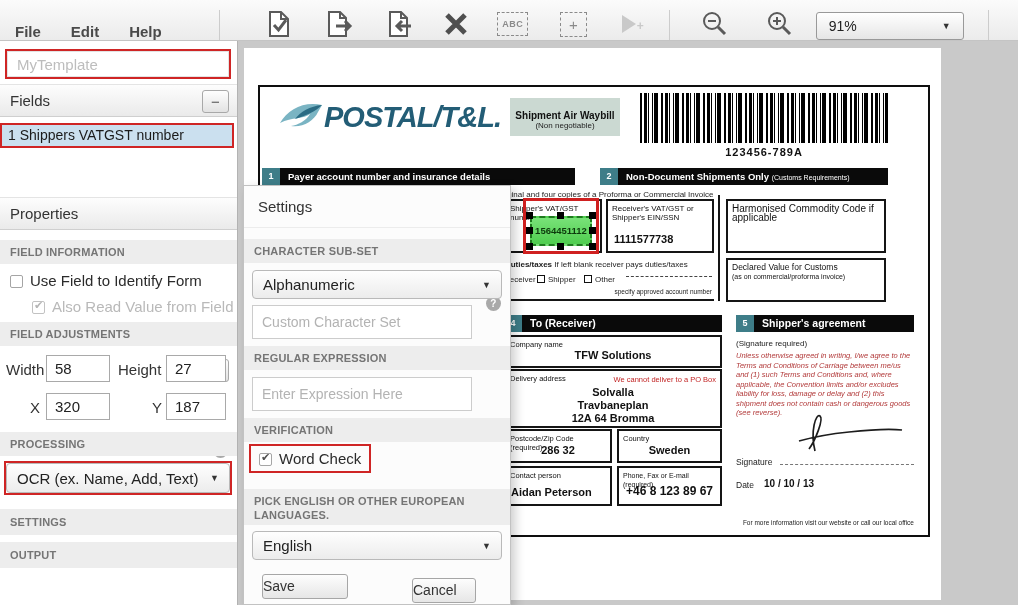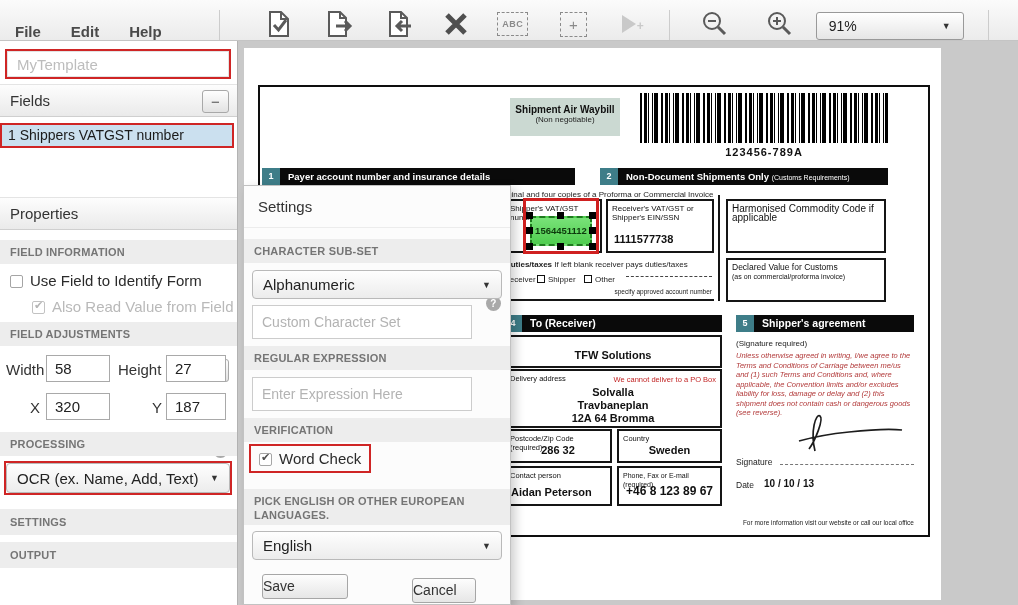--- a/index.html
+++ b/index.html
@@ -41,21 +41,21 @@
   .dd{height:30px;border:1px solid #b9b9b9;border-radius:4px;background:linear-gradient(#fefefe,#ececec);display:flex;align-items:center;justify-content:space-between;padding:0 10px;font-size:15px;color:#222;cursor:pointer}
   .ocrwrap{position:absolute;left:4px;top:420px;width:228px}
   .s26{height:26px;line-height:26px}
 
   
   .page{position:absolute;left:244px;top:48px;width:697px;height:552px;background:#fff;z-index:1}
   .doc{position:absolute;left:14px;top:37px;width:672px;height:452px;border:2px solid #0e0e0e}
   .doc *{position:absolute}
   .logo{left:18px;top:12px;display:flex;align-items:center}
   .logotext{font-size:29px;font-weight:bold;font-style:italic;color:#235d76;letter-spacing:-1px}
-  .wbox{left:250px;top:11px;width:110px;height:38px;background:#cbd9d2;text-align:center;padding-top:6px}
+  .wbox{left:250px;top:11px;width:110px;height:38px;background:#cbd9d2;text-align:center;padding-top:12px}
   .wbox .l1{position:static;font-size:10px;font-weight:bold;color:#111}
   .wbox .l2{position:static;font-size:8px;color:#222}
   .barcode{left:380px;top:6px;width:248px;height:50px;background:repeating-linear-gradient(90deg,#000 0 2px,#fff 2px 4px,#000 4px 7px,#fff 7px 8px,#000 8px 9px,#fff 9px 12px,#000 12px 13px,#fff 13px 14px,#000 14px 18px,#fff 18px 21px)}
   .bcnum{left:380px;top:59px;width:248px;text-align:center;font-size:11px;font-weight:bold;color:#111;letter-spacing:1px}
   .sechead{display:flex;height:17px}
   .secnum{position:static;width:18px;background:#3e7d88;color:#fff;font-size:9px;font-weight:bold;text-align:center;line-height:17px;flex:none}
   .secbar{position:static;flex:1;background:#0a0a0a;color:#fff;font-size:9.5px;font-weight:bold;line-height:17px;padding-left:8px;white-space:nowrap;overflow:hidden}
   .secsub{font-weight:normal;font-size:7px}
   .tinytext{font-size:8px;color:#222}
   .fbox{border:2px solid #151515}
@@ -211,20 +211,27 @@
   </div>
   <div class="subhead s26" style="top:501px">
     <span>OUTPUT</span>
     
   </div>
 </div>
 
 <div class="page">
   <div class="doc">
 
+    <div class="logo">
+      <svg width="46" height="36" viewBox="0 0 46 36" style="position:static">
+        <path d="M44 6 C26 2 10 10 2 24 C14 18 26 20 32 15 C28 22 20 26 13 27 C24 29 36 22 40 13 Z" fill="#7ab4c3"></path>
+        <path d="M44 6 C32 7 22 13 17 20 C27 17 37 13 44 6 Z" fill="#2b6c84"></path>
+      </svg>
+      <span class="logotext" style="position:static">POSTAL/T&amp;L.</span>
+    </div>
 
     <div class="wbox">
       <div class="l1">Shipment Air Waybill</div>
       <div class="l2">(Non negotiable)</div>
     </div>
 
     <div class="barcode"></div>
     <div class="bcnum">123456-789A</div>
 
     <div class="sechead" style="left:2px;top:81px;width:313px">
@@ -275,20 +282,21 @@
     <div class="fbox" style="left:466px;top:171px;width:160px;height:44px">
       <span class="flabel" style="font-size:8.5px">Declared Value for Customs</span>
       <span class="flabel" style="font-size:7px;padding-top:0">(as on commercial/proforma invoice)</span>
     </div>
 
     <div class="sechead" style="left:244px;top:228px;width:218px">
       <span class="secnum">4</span>
       <span class="secbar" style="font-size:10.5px">To (Receiver)</span>
     </div>
     <div class="fbox" style="left:244px;top:248px;width:218px;height:33px">
+      <span class="flabel" style="font-size:7.5px">Company name</span>
       <div class="ctr fval" style="left:0;right:0;bottom:5px;font-size:11px">TFW Solutions</div>
     </div>
     <div class="fbox" style="left:244px;top:282px;width:218px;height:59px">
       <span class="flabel" style="font-size:7.5px">Delivery address</span>
       <span class="redtiny" style="right:4px;top:4px">We cannot deliver to a PO Box</span>
       <div class="ctr fval" style="left:0;right:0;top:15px;font-size:11px;line-height:13px">
         <div style="position:static">Solvalla</div>
         <div style="position:static">Travbaneplan</div>
         <div style="position:static">12A 64 Bromma</div>
       </div>

